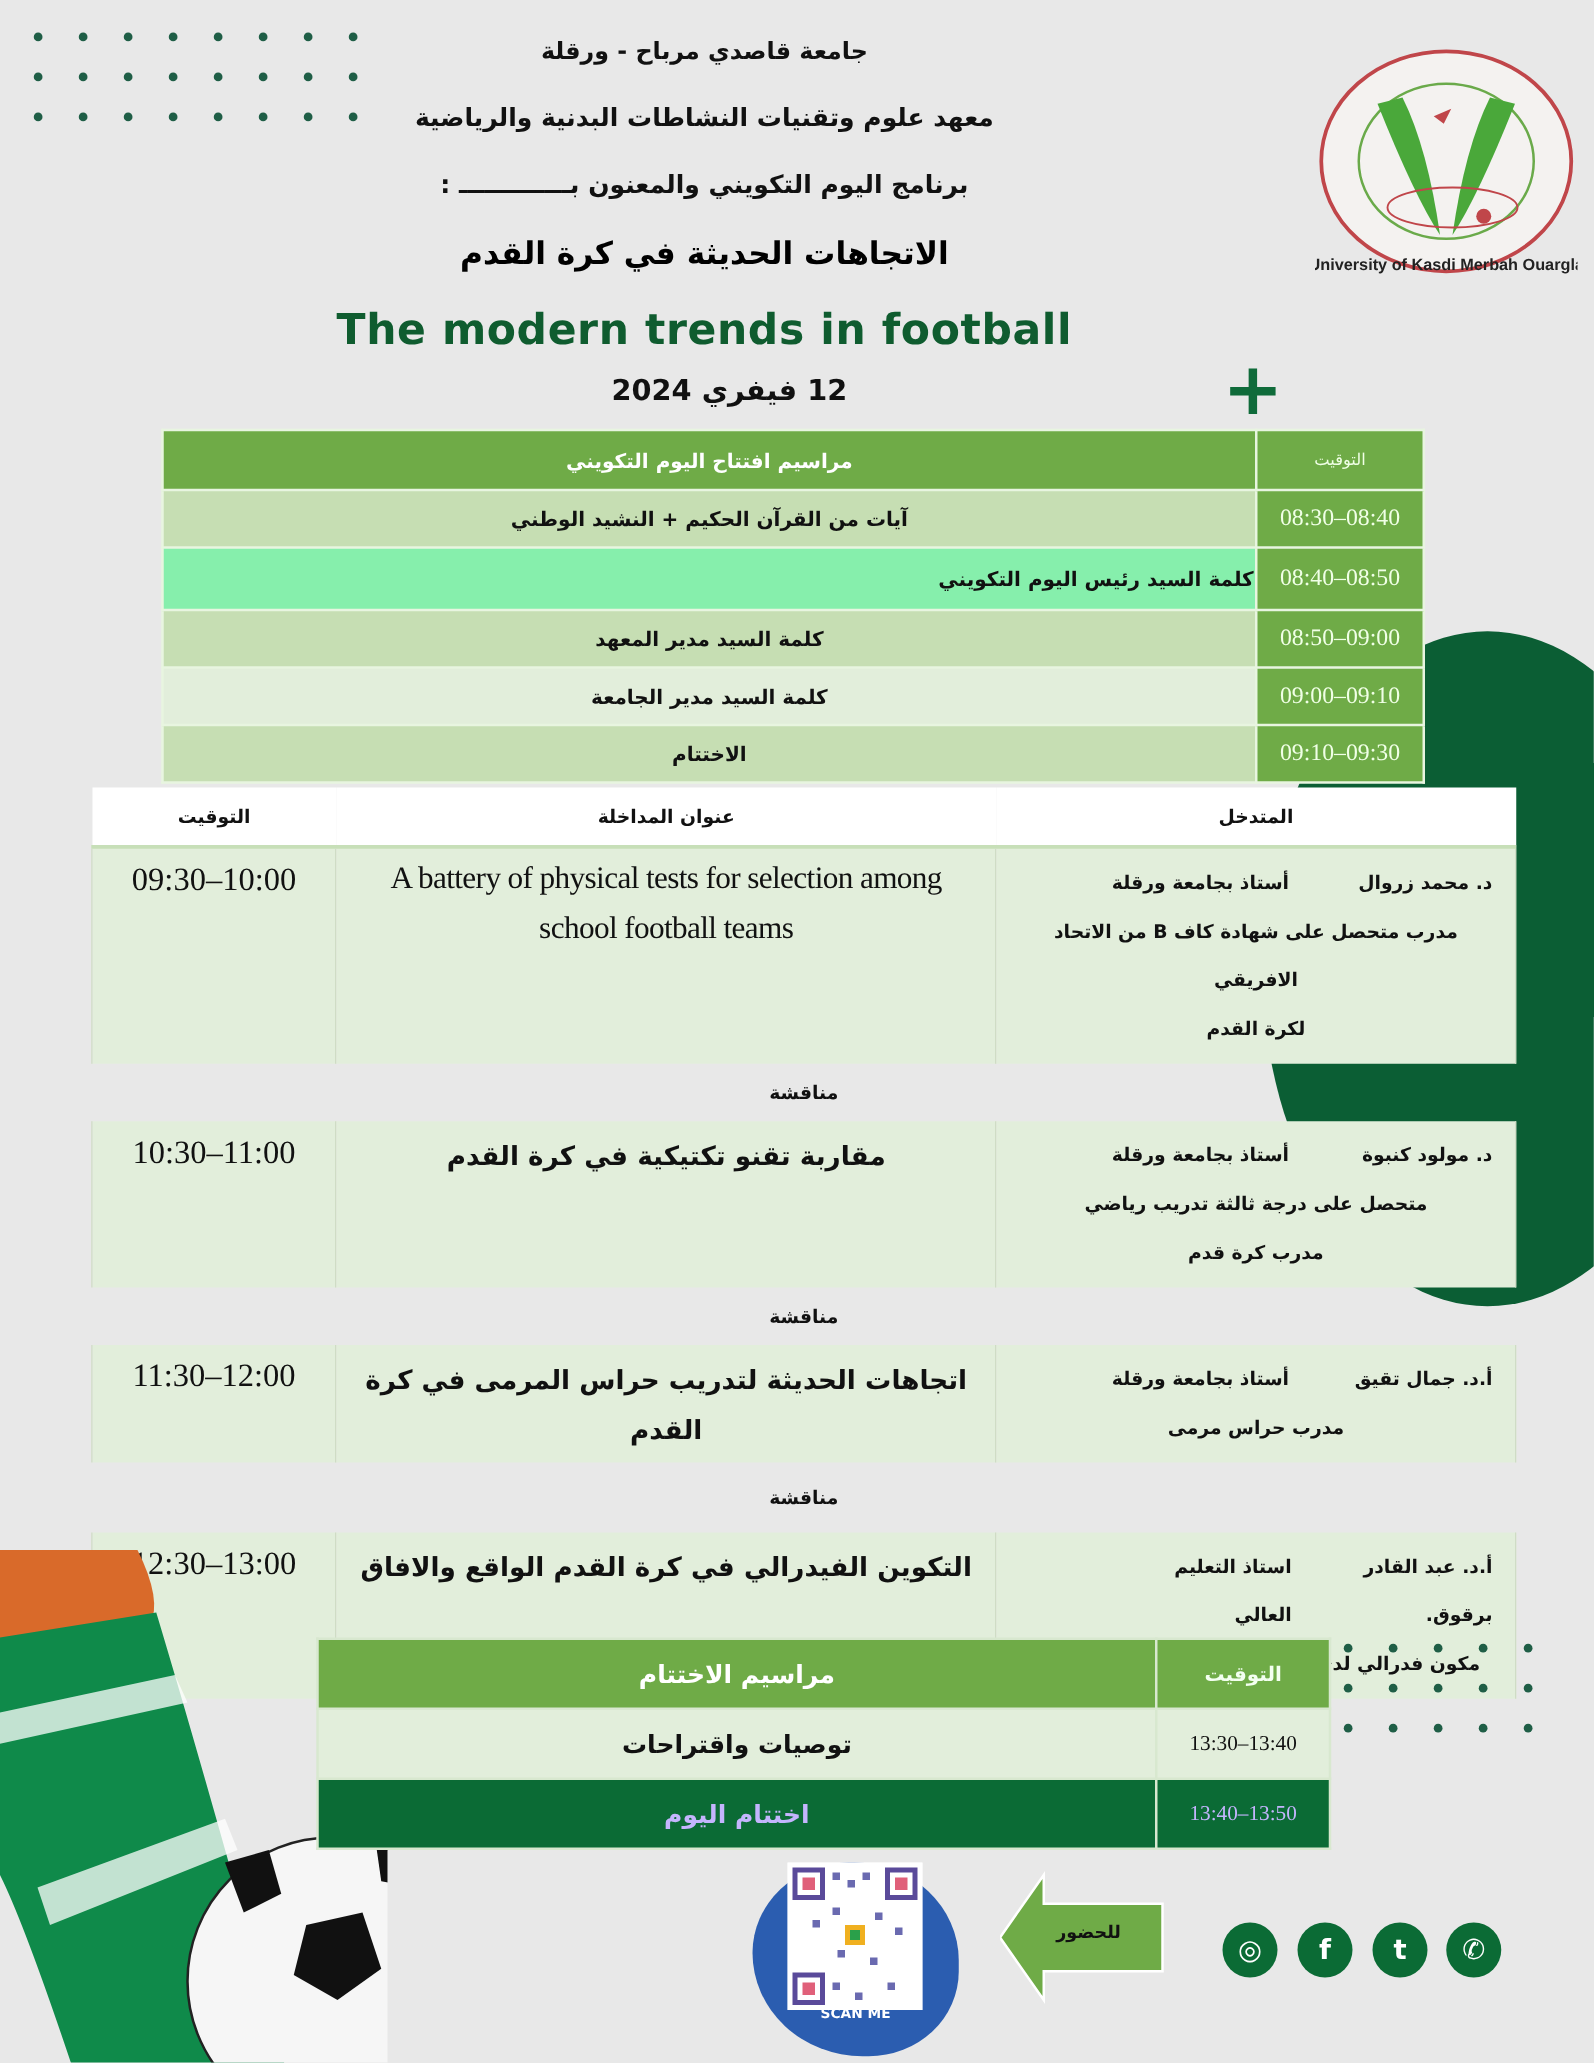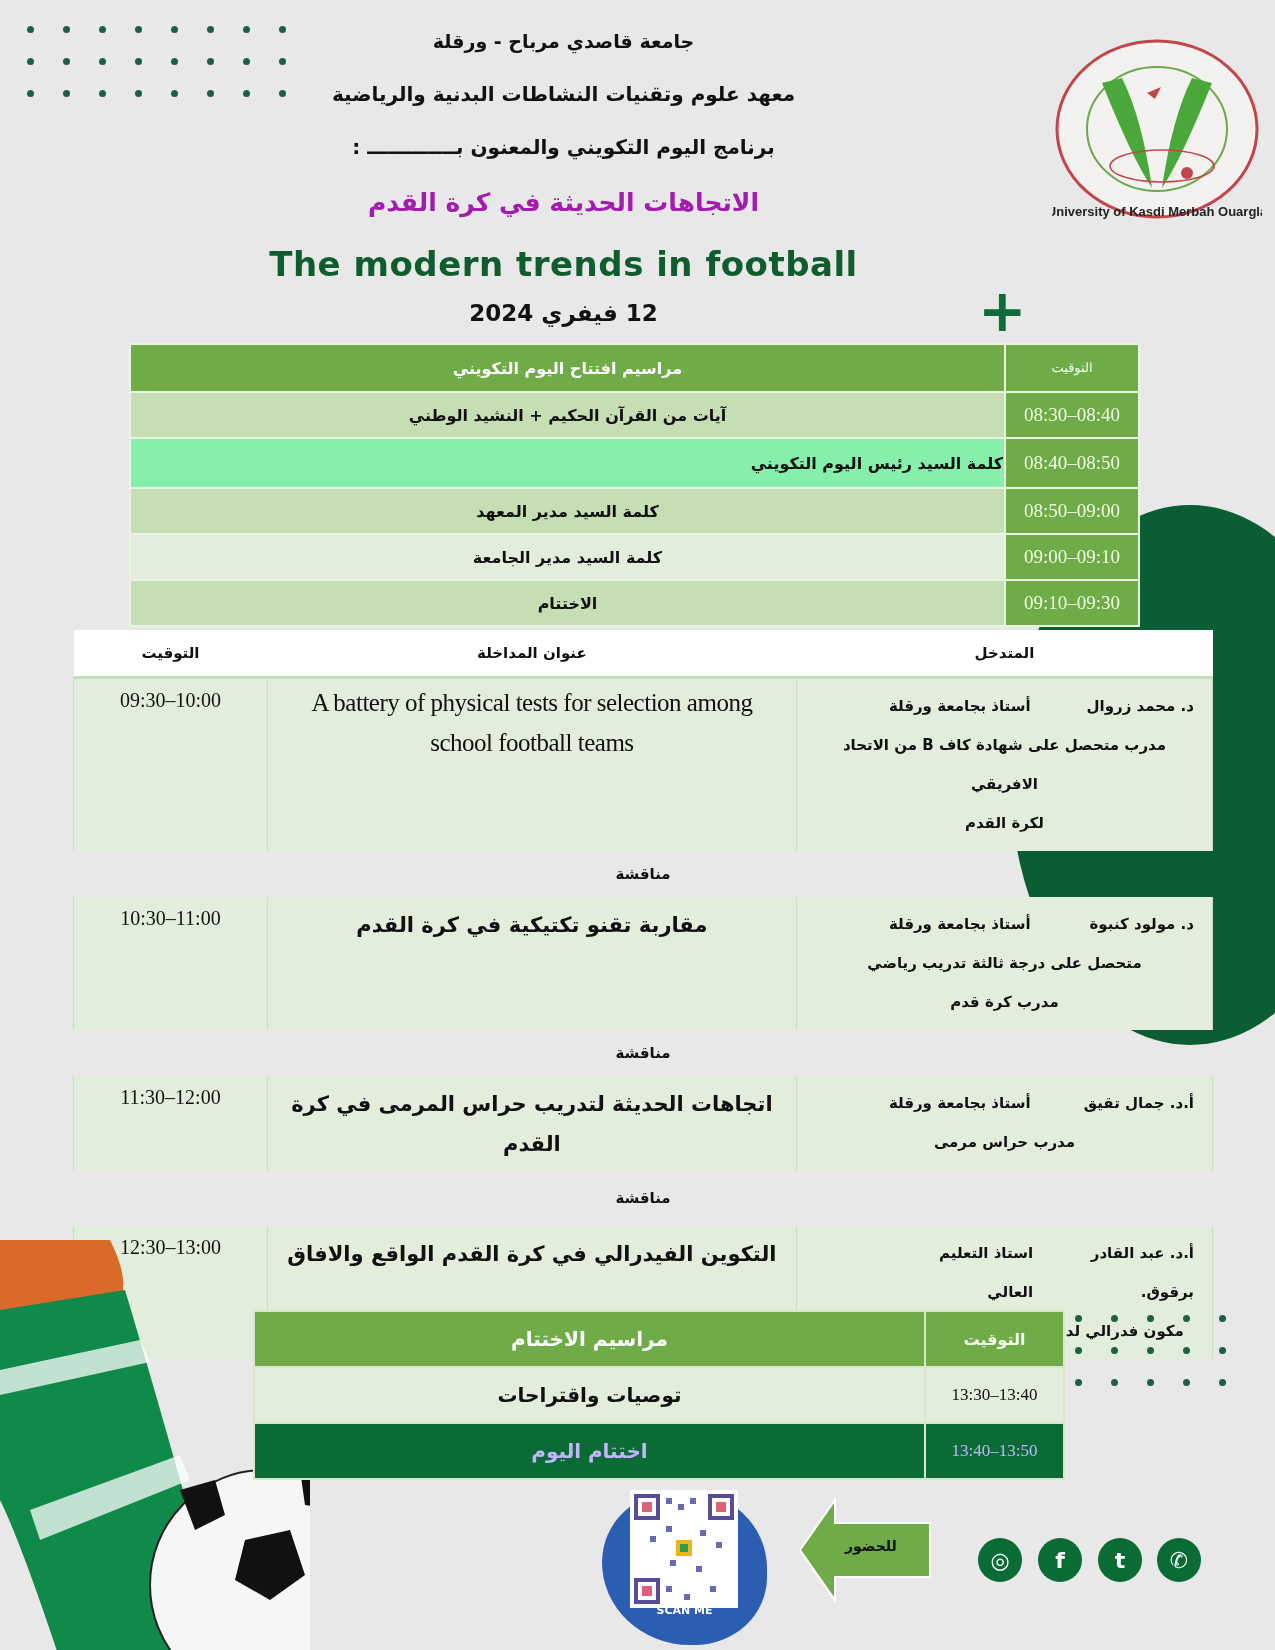--- a/index.html
+++ b/index.html
@@ -2,21 +2,21 @@
 <html><head>
 <meta charset="utf-8">
 <style>
   html,body{margin:0;padding:0;}
   body{width:1275px;height:1650px;background:#e8e8e8;position:relative;overflow:hidden;font-family:"DejaVu Sans",sans-serif;color:#111;}
   .abs{position:absolute;}
   .dots{display:grid;grid-template-columns:repeat(8,36px);grid-auto-rows:32px;}
   .dot{width:7px;height:7px;border-radius:50%;background:#1f5e46;}
   .dots-r{display:grid;grid-template-columns:repeat(5,36px);grid-auto-rows:32px;}
   .hdr{left:0;width:1127px;text-align:center;direction:rtl;font-weight:bold;}
-  .green-title{color:#a21caf;}
+  .green-title{color:#000000;}
   .en-title{color:#0f5c2f;font-family:"DejaVu Sans",sans-serif;font-weight:900;font-size:34px;letter-spacing:0.5px;}
   .plus{color:#0f6b3a;font-size:58px;font-weight:900;line-height:1;}
   .logo{left:1052px;top:38px;width:210px;height:182px;}
   table{border-collapse:collapse;}
   .t1{left:129px;top:343px;width:1011px;direction:rtl;}
   .t1 td{border:2px solid #e8f5e0;height:42px;text-align:center;font-weight:bold;font-size:16px;}
   .t1 .time{background:#6fab47;color:#f0ffe6;width:130px;font-family:"Liberation Serif",serif;font-weight:normal;font-size:19px;}
   .t1 .head{background:#6fab47;color:#fff;height:44px;}
   .t1 .rowA{background:#c6deb3;}
   .t1 .rowB{background:#e2eedb;}
@@ -24,21 +24,21 @@
   .t2{left:73px;top:630px;width:1140px;direction:rtl;}
   .t2 th{background:#fff;height:44px;font-size:15px;font-weight:bold;border-bottom:3px solid #c7dfb8;}
   .t2 td{background:#e2eedb;vertical-align:top;border-left:1px solid #cfdcc5;border-right:1px solid #cfdcc5;}
   .t2 .sp td{background:transparent;border:none;text-align:center;font-weight:bold;font-size:15px;height:44px;vertical-align:middle;}
   .pres{width:420px;font-size:15px;font-weight:bold;padding:8px 12px;line-height:39px;}
   .pres .l1{display:flex;justify-content:space-between;padding:0 6px 0 80px;}
   .pres .c{text-align:center;}
   .topic{width:500px;text-align:center;font-size:21px;padding-top:8px;line-height:40px;}
   .topic.en{font-family:"Liberation Serif",serif;font-size:25px;letter-spacing:-0.5px;}
   .topic.ar{font-weight:bold;}
-  .tm{text-align:center;font-family:"Liberation Serif",serif;font-size:20px;padding-top:10px;width:210px;}
+  .tm{text-align:center;font-family:"Liberation Serif",serif;font-size:26px;padding-top:10px;width:210px;}
   .leg{left:0;top:1240px;width:310px;height:420px;}
   .t3{left:253px;top:1310px;width:812px;direction:rtl;}
   .t3 td{height:52px;text-align:center;font-weight:bold;font-size:20px;border:2px solid #d8e8cf;}
   .t3 .head{background:#6fab47;color:#fff;}
   .t3 .timeh{background:#6fab47;color:#f3fff0;width:135px;font-size:16px;}
   .t3 .light{background:#e2eedb;}
   .t3 .dark{background:#0b6b35;color:#c4b5fd;}
   .t3 .tl{font-family:"Liberation Serif",serif;font-weight:normal;font-size:17px;}
   .qr-blob{left:602px;top:1490px;width:165px;height:155px;background:#2b5db0;border-radius:48% 52% 45% 55%;}
   .qr{left:630px;top:1490px;width:108px;height:118px;background:#fff;}
@@ -77,21 +77,21 @@
     <span class="dot"></span>
 </div>
 
 <div class="abs big-circle"></div>
 
 <div class="abs hdr" style="top:30px;font-size:19px;">جامعة قاصدي مرباح - ورقلة</div>
 <div class="abs hdr" style="top:82px;font-size:20px;">معهد علوم وتقنيات النشاطات البدنية والرياضية</div>
 <div class="abs hdr" style="top:135px;font-size:20px;">برنامج اليوم التكويني والمعنون بـــــــــــــ :</div>
 <div class="abs hdr green-title" style="top:188px;font-size:25px;">الاتجاهات الحديثة في كرة القدم</div>
 <div class="abs hdr en-title" style="top:244px;direction:ltr;">The modern trends in football</div>
-<div class="abs hdr" style="top:300px;font-size:23px;">12 فيفري 2024</div>
+<div class="abs hdr" style="top:300px;font-size:23px;margin-left:20px;">12 فيفري 2024</div>
 
 <div class="abs plus" style="left:978px;top:282px;">+</div>
 <div class="abs plus" style="left:978px;top:1070px;font-size:50px;">+</div>
 
 <svg class="abs logo" viewBox="0 0 210 182">
   <ellipse cx="105" cy="91" rx="100" ry="88" fill="#f4f2f0" stroke="#c0464a" stroke-width="3"></ellipse>
   <ellipse cx="105" cy="91" rx="70" ry="62" fill="none" stroke="#6aaa4a" stroke-width="2"></ellipse>
   <path d="M50 45 Q80 120 100 150 Q90 80 70 40 Z" fill="#4aa83a"></path>
   <path d="M160 45 Q130 120 110 150 Q120 80 140 40 Z" fill="#4aa83a"></path>
   <path d="M95 55 l14 -6 l-6 12 z" fill="#c0464a"></path>

